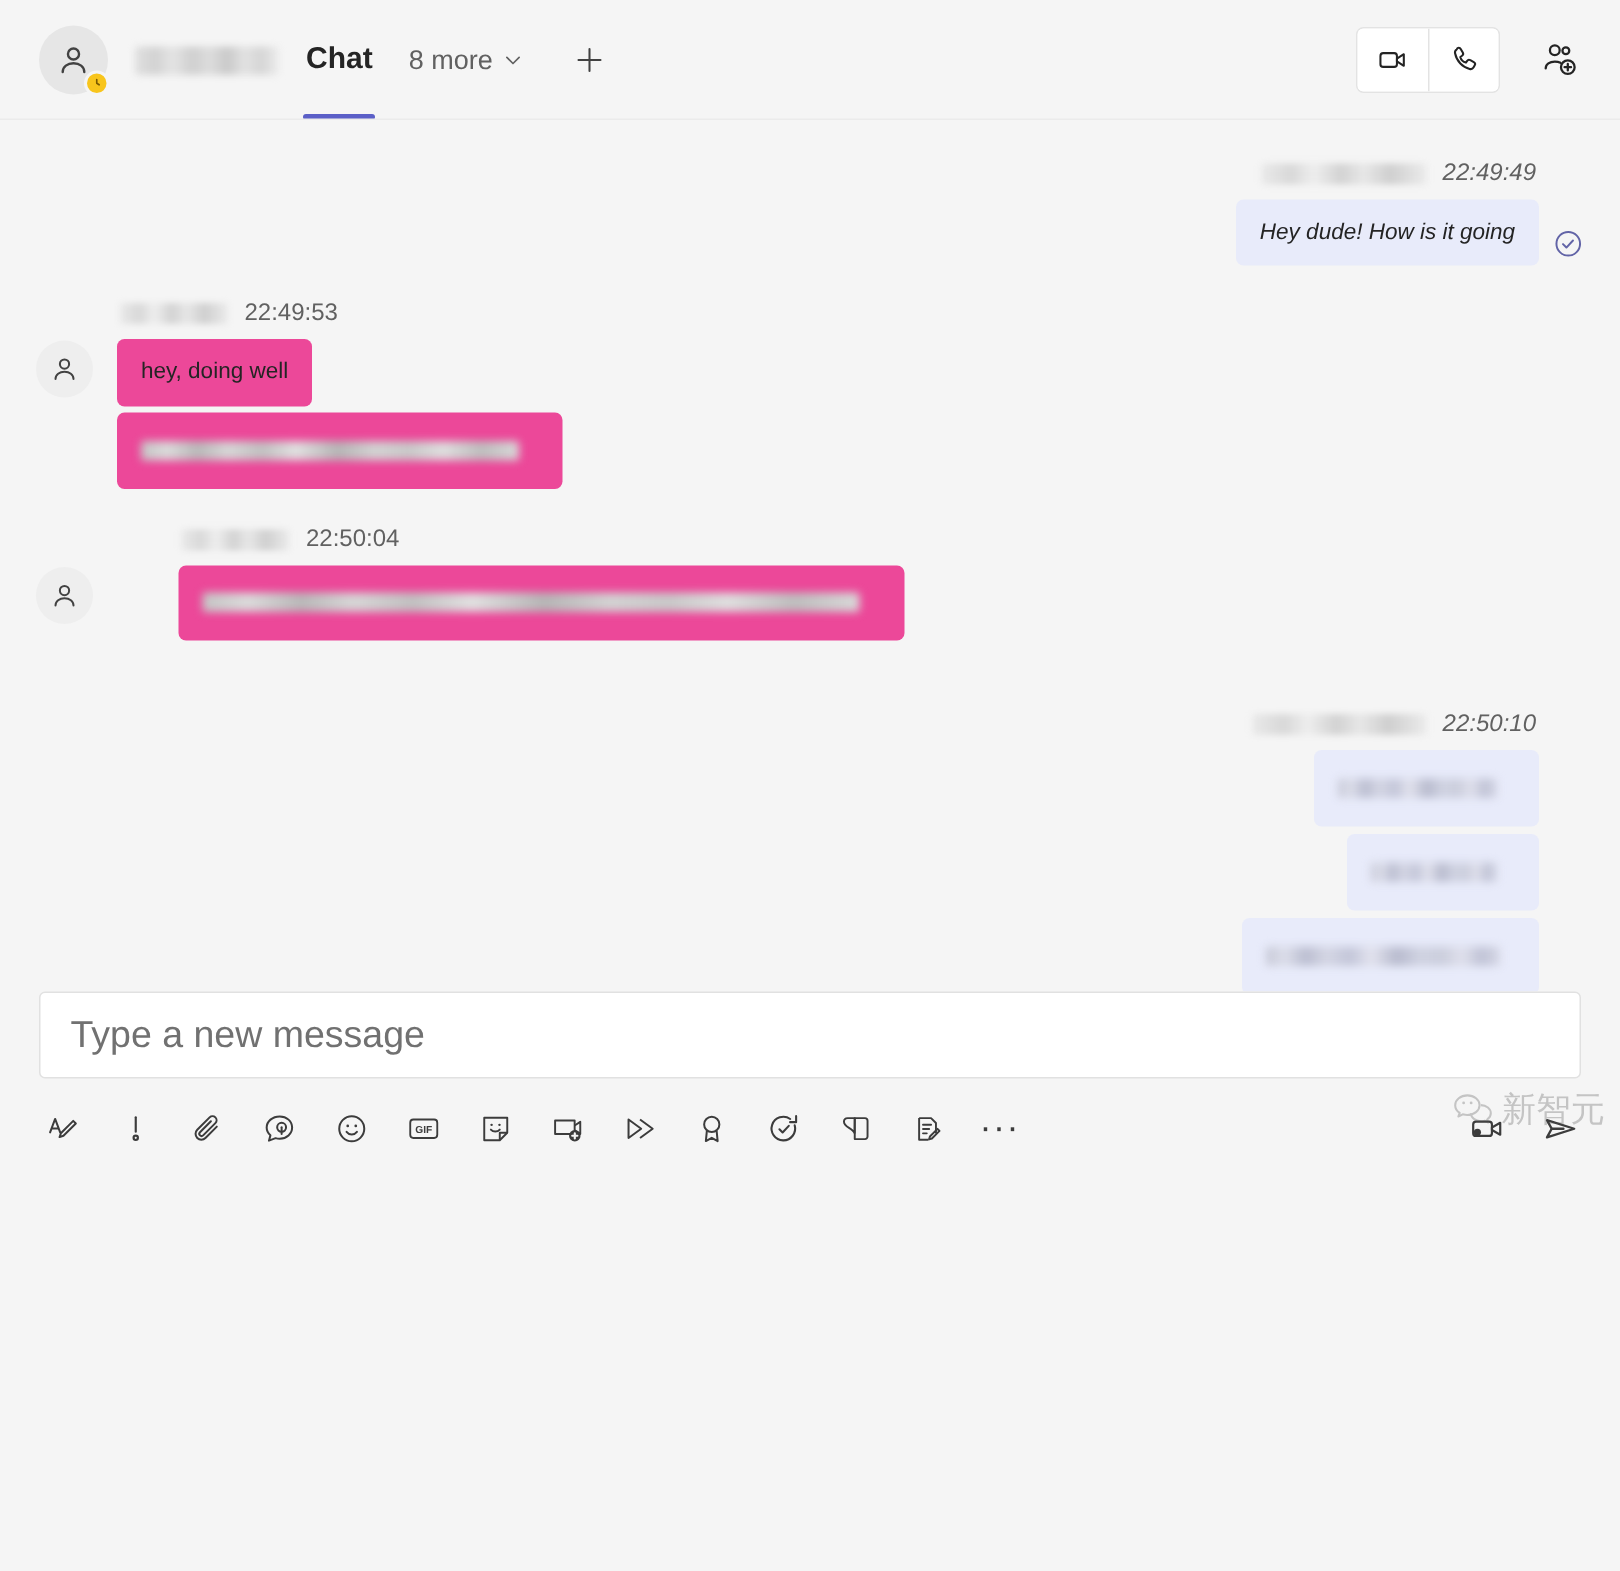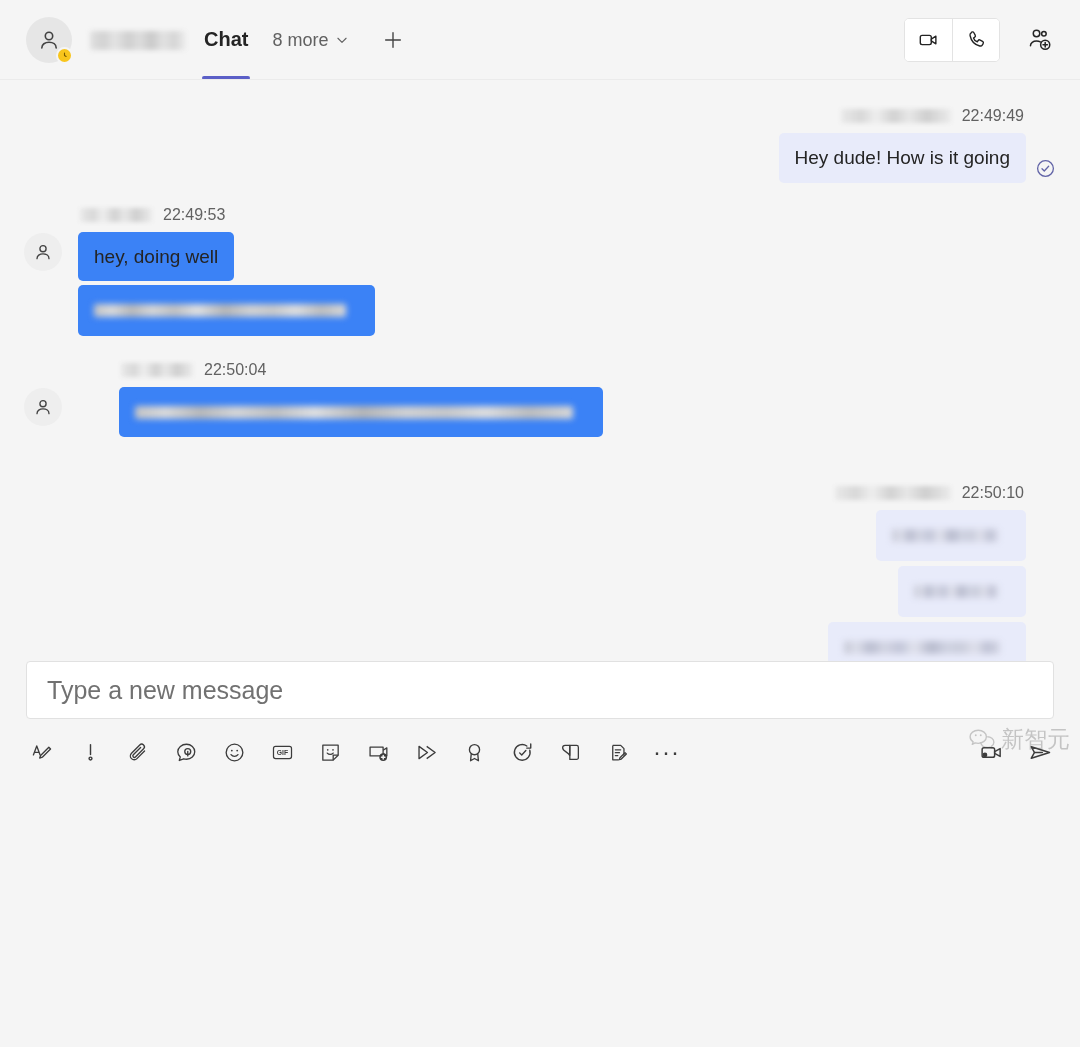--- a/index.html
+++ b/index.html
@@ -153,21 +153,21 @@
 
   
   .messages {
     flex: 1 1 auto;
     overflow: hidden;
     padding: 26px 24px 0 24px;
     position: relative;
   }
 
   .msg-group { display: flex; margin-bottom: 6px; }
-  .msg-group.out { justify-content: flex-end; }
+  .msg-group.out { justify-content: flex-end; font-style: italic; }
   .msg-group.in  { justify-content: flex-start; }
 
   .grp-avatar {
     width: 38px; height: 38px;
     border-radius: 50%;
     background: #eeeeee;
     flex: 0 0 38px;
     display: flex;
     align-items: center;
     justify-content: center;
@@ -209,28 +209,28 @@
   .bubble-row {
     display: flex;
     align-items: flex-end;
     gap: 9px;
   }
   .msg-group.out .bubble-row { flex-direction: row; justify-content: flex-end; }
 
   .bubble {
     border-radius: 5px;
     padding: 12px 16px;
-    font-size: 19px;
+    font-size: 15px;
     color: #242424;
     line-height: 1.35;
     max-width: 640px;
     word-wrap: break-word;
   }
   .bubble.out { background: #e8ebfa; }
-  .bubble.in  { background: #3b82f6; }
+  .bubble.in  { background: #ec4899; }
 
   .bubble.blurred {
     position: relative;
     min-height: 46px;
     display: flex;
     align-items: center;
   }
   .blur-lines { width: 100%; }
   .blur-line {
     height: 13px;

